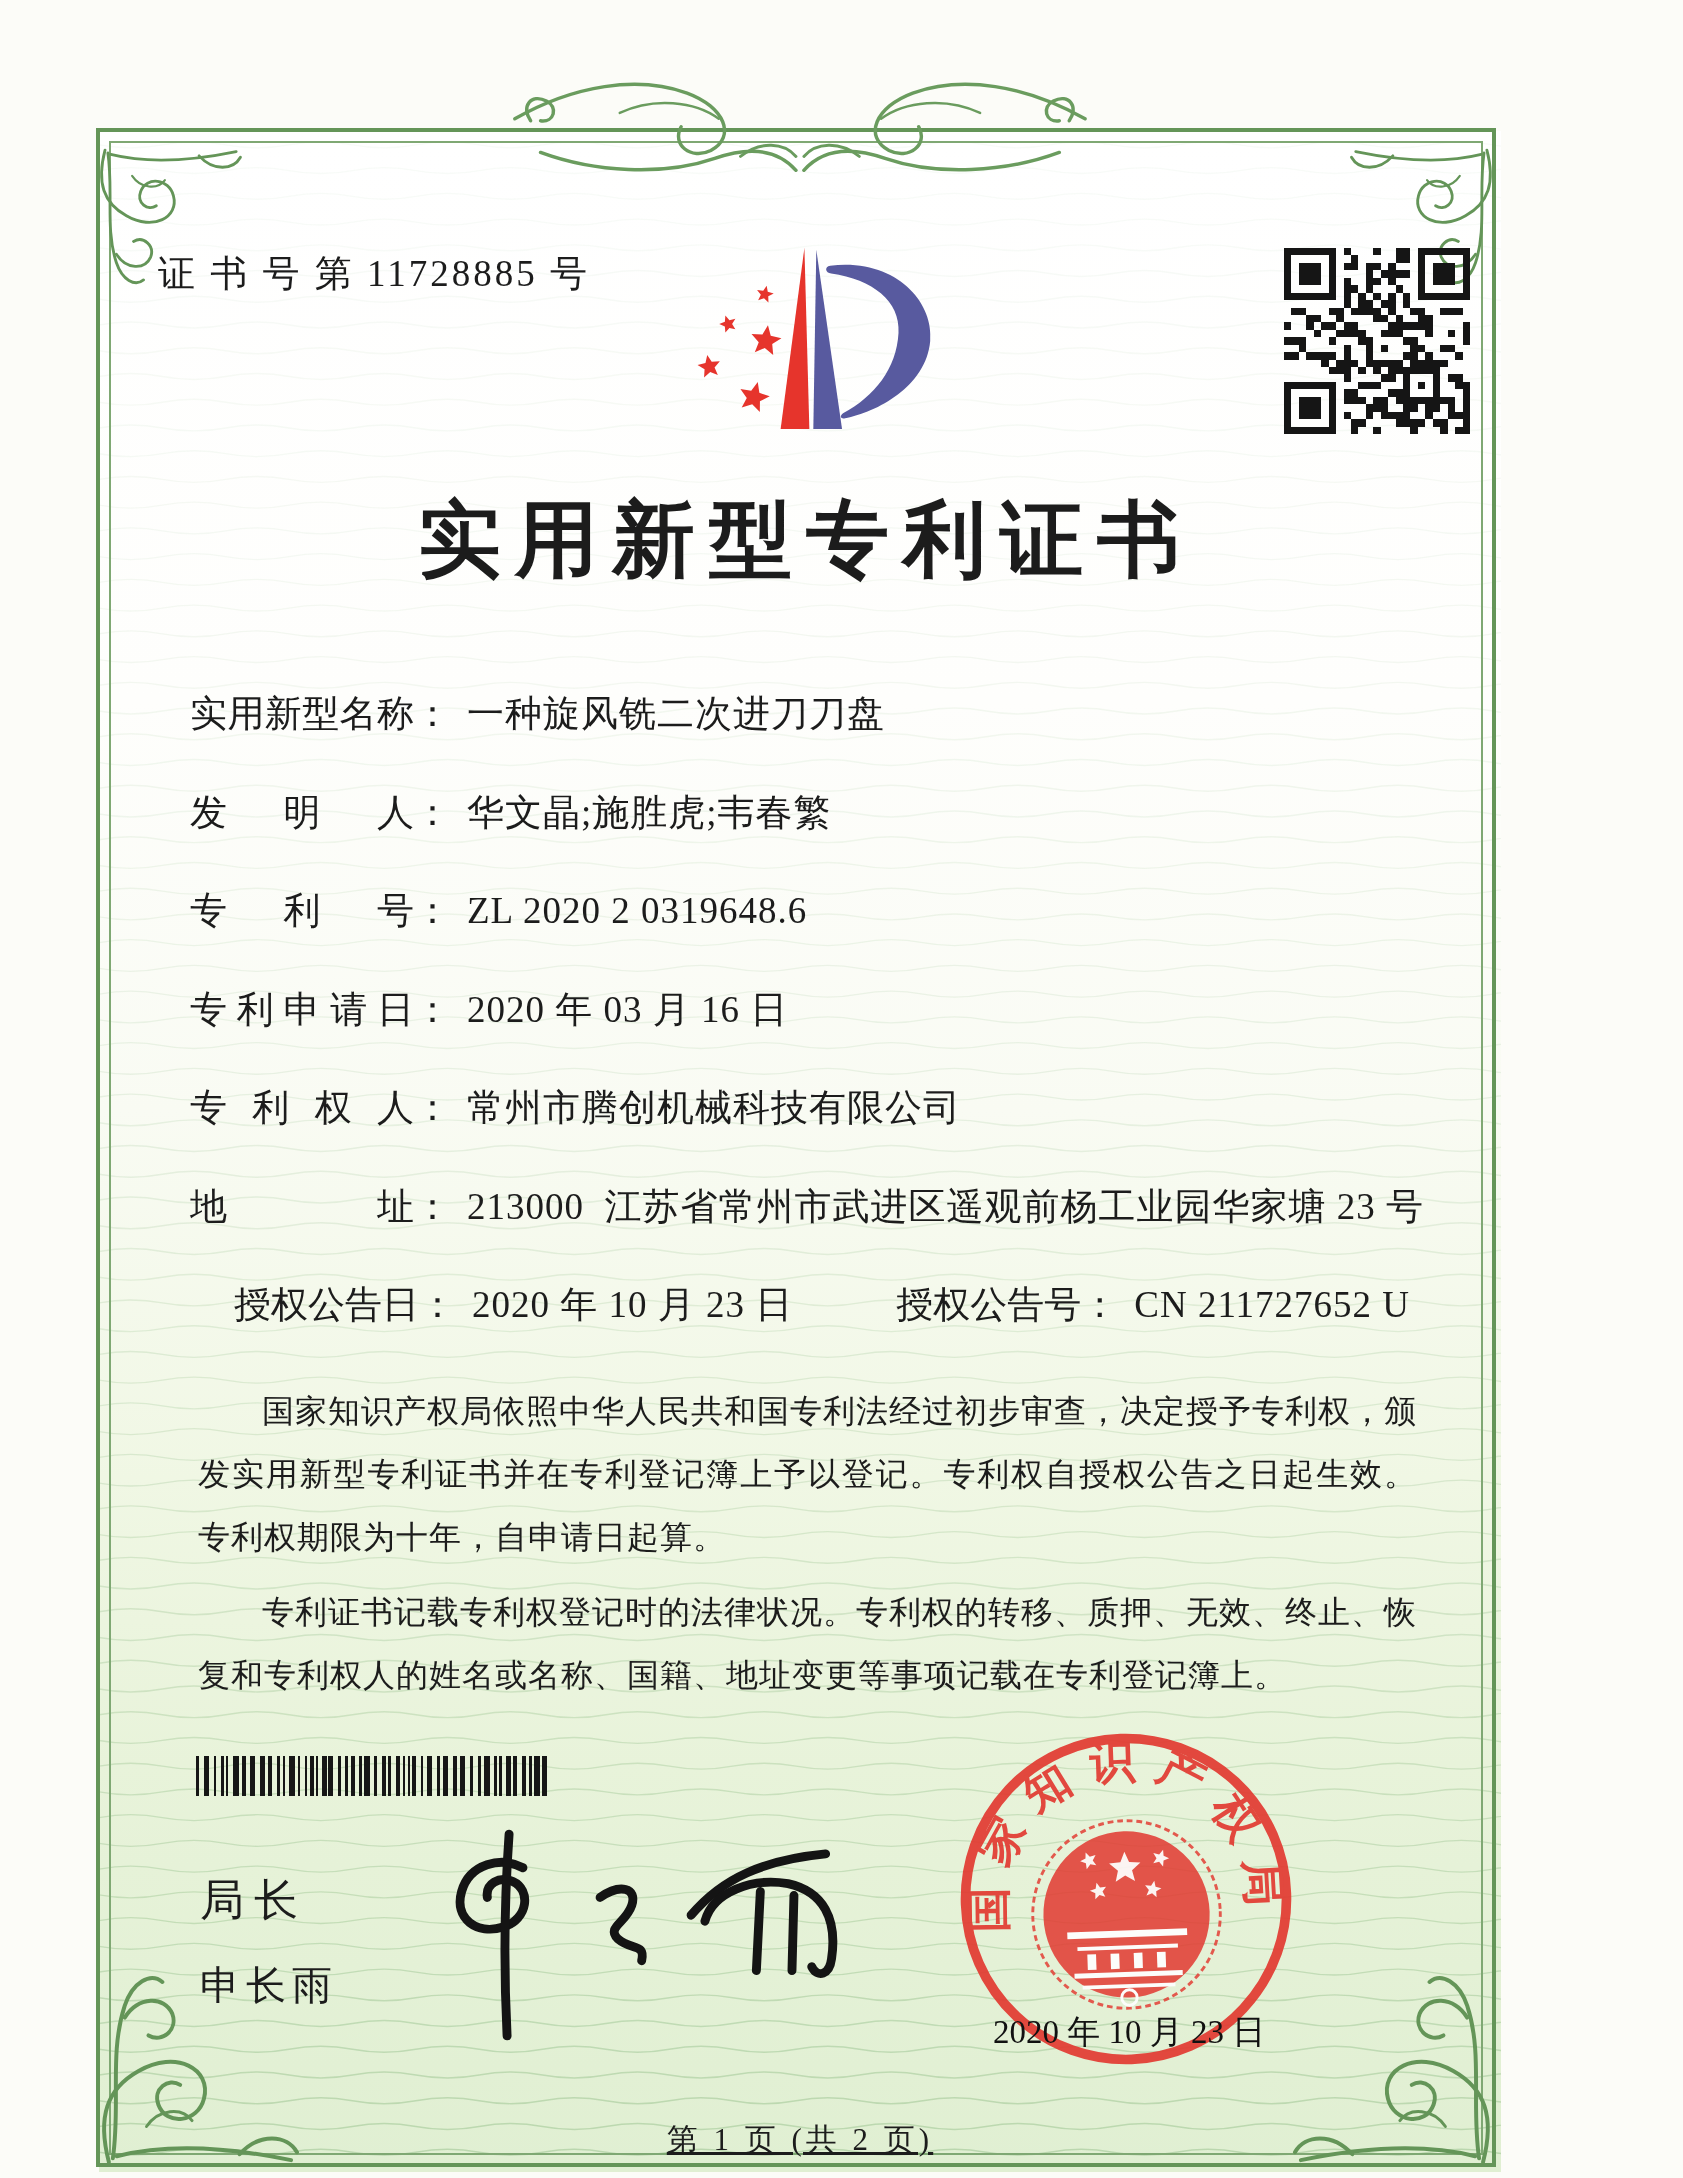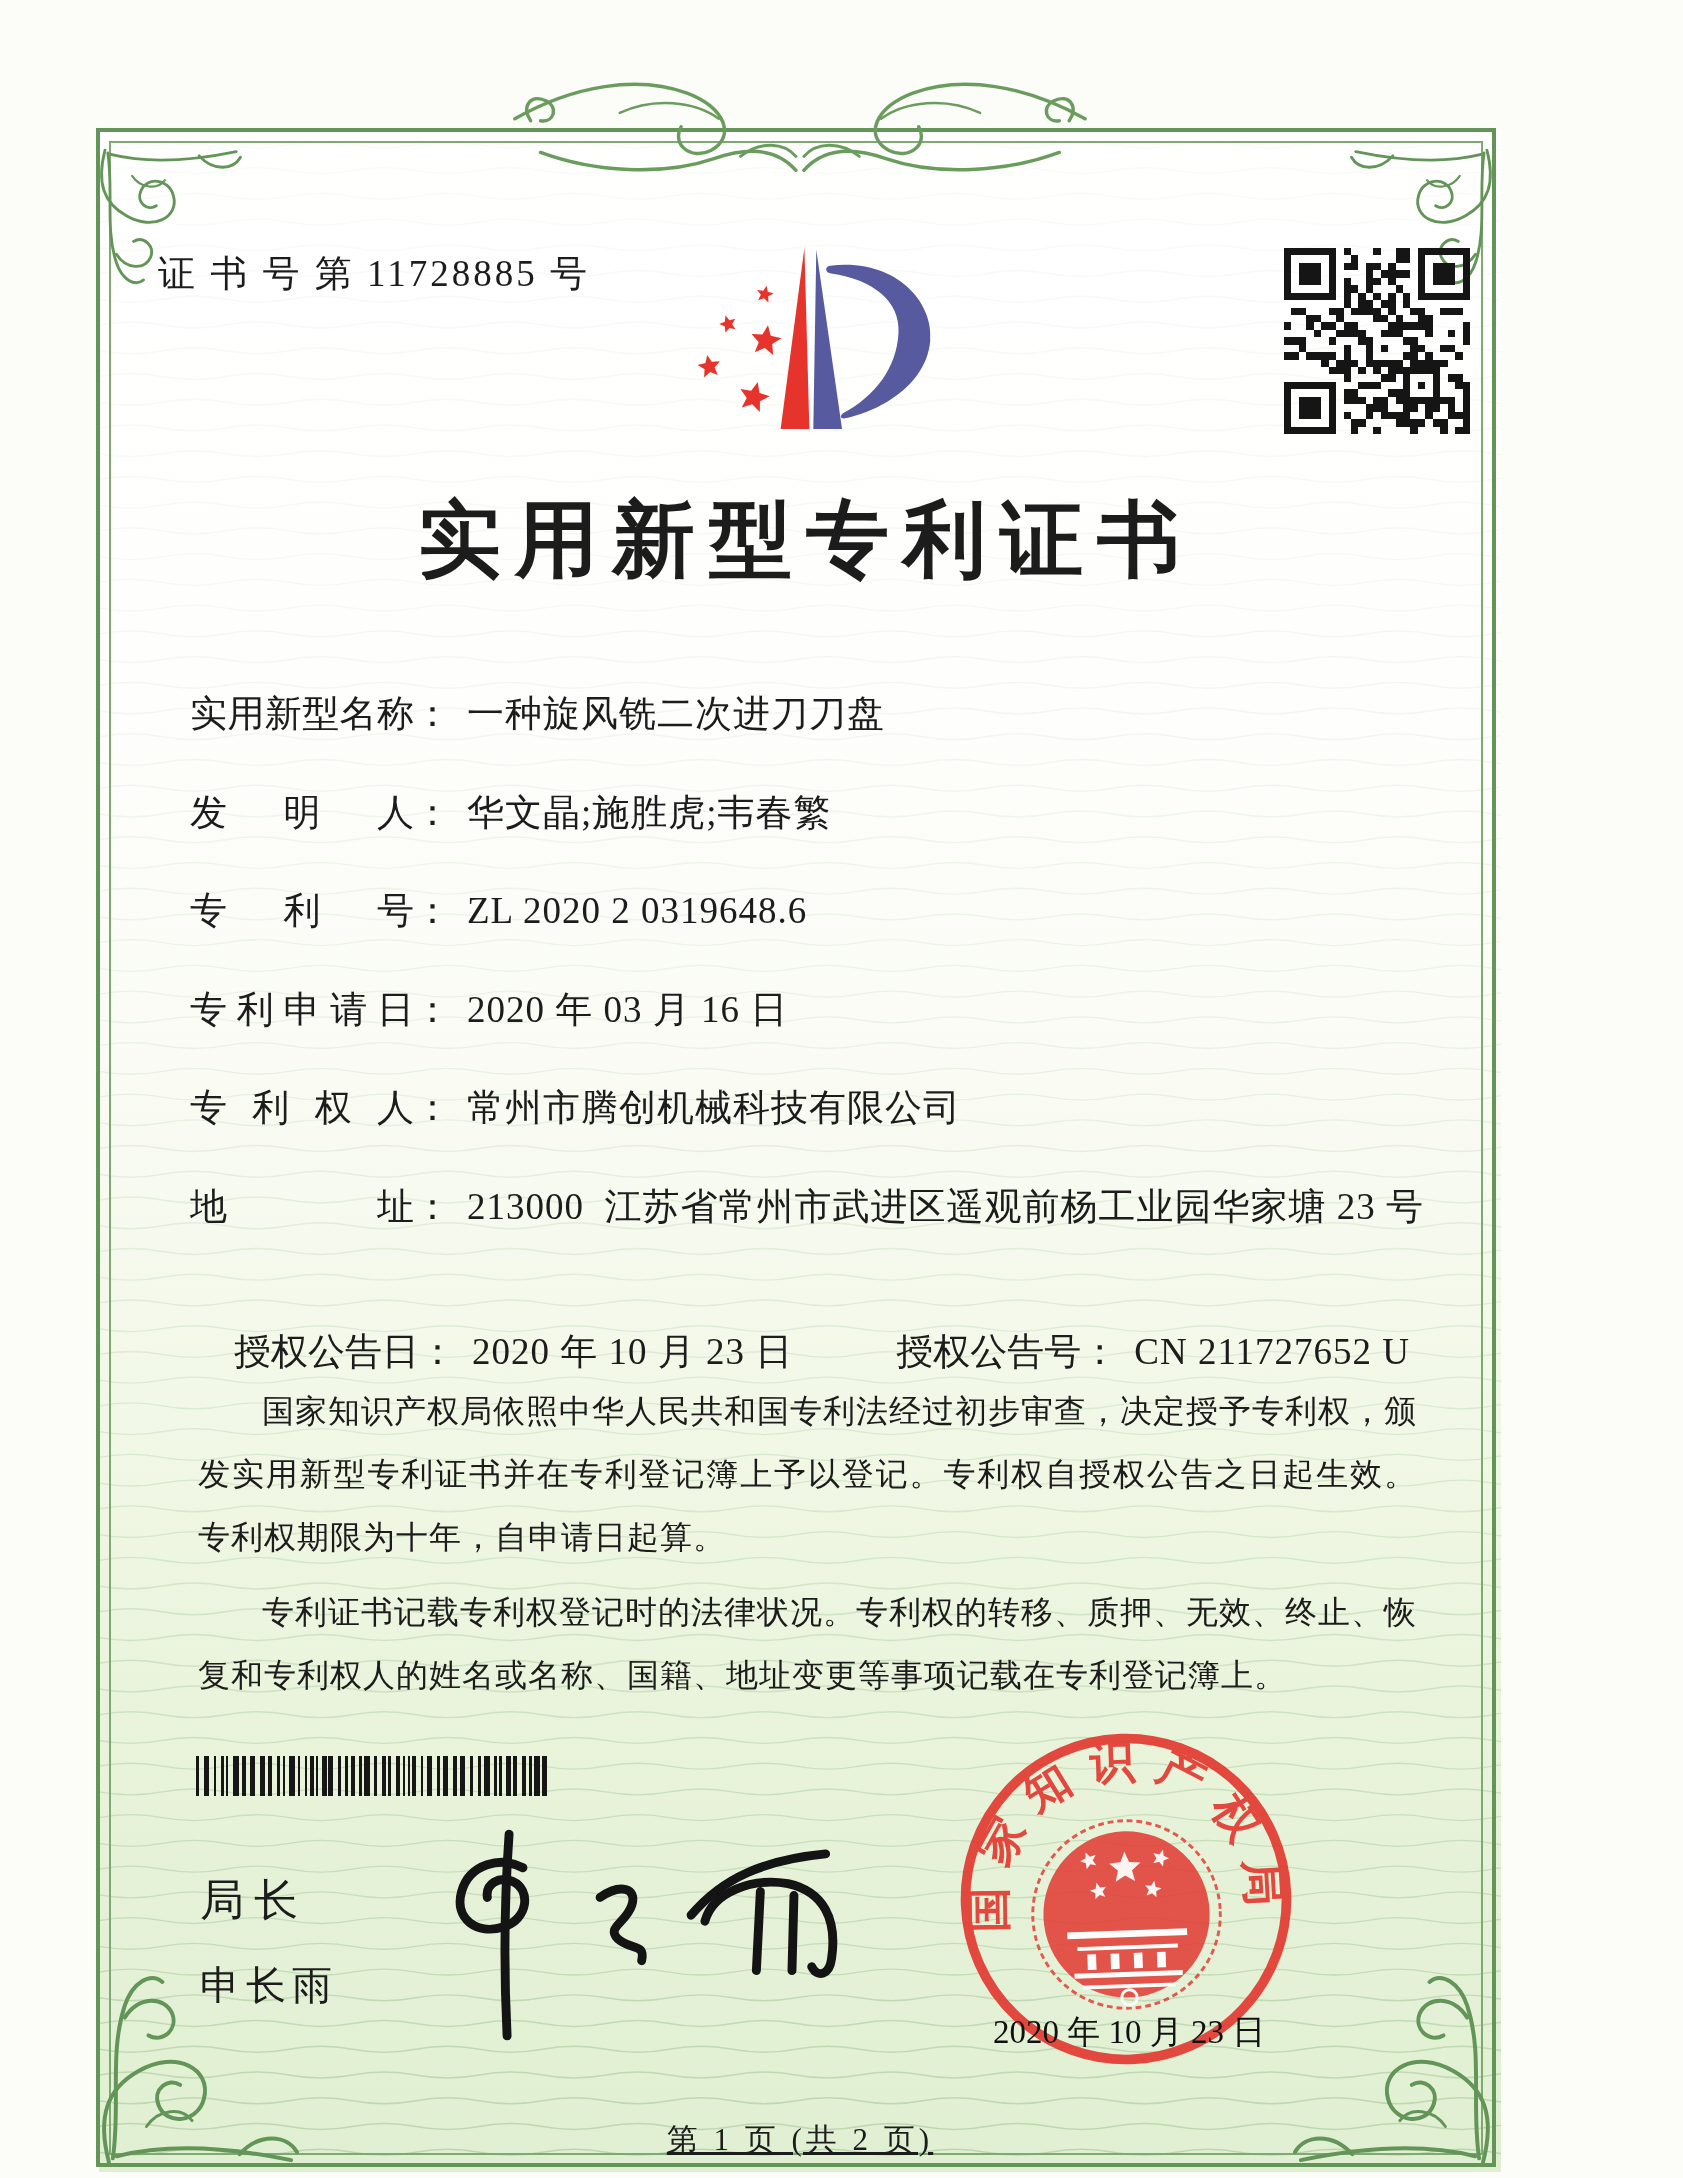--- a/index.html
+++ b/index.html
@@ -19,21 +19,21 @@
   .cert-no{position:absolute;left:158px;top:249px;font-size:37px;letter-spacing:3px;}
   .logo{position:absolute;left:639px;top:218px;}
   .qr{position:absolute;left:1284px;top:248px;}
   .title{position:absolute;left:105px;top:495px;width:1402px;text-align:center;font-size:83px;line-height:1.1;font-weight:bold;letter-spacing:14px;}
   .fields{position:absolute;left:190px;top:693px;width:1238px;}
   .frow{display:flex;align-items:flex-end;font-size:37px;line-height:1.15;margin-bottom:56px;}
   .flabel{display:inline-block;width:224px;text-align:justify;text-align-last:justify;}
   .fcolon{margin-right:16px;}
   .fvalue{letter-spacing:1px;white-space:pre-wrap;}
   .glabel{display:inline-block;margin-left:44px;}
-  .pair2{margin-left:103px;margin-top:47px;}
+  .pair2{margin-left:103px;}
   .paras{position:absolute;left:186px;top:1368px;width:1243px;font-size:32px;line-height:63px;text-align:justify;letter-spacing:1px;}
   .paras p{margin:12px;text-indent:2em;}
   .barcode{position:absolute;left:196px;top:1756px;}
   .sig-title{position:absolute;left:200px;top:1871px;font-size:44px;letter-spacing:10px;font-family:"Liberation Sans","DejaVu Sans",sans-serif;}
   .sig-name{position:absolute;left:200px;top:1958px;font-size:40px;letter-spacing:6px;font-family:"Liberation Sans","DejaVu Sans",sans-serif;}
   .signature{position:absolute;left:426px;top:1820px;}
   .seal{position:absolute;left:952px;top:1725px;}
   .seal-date{position:absolute;left:941px;top:2010px;width:376px;text-align:center;font-size:33px;color:#111;z-index:5;}
   .footer{position:absolute;left:99px;top:2119px;width:1402px;text-align:center;font-size:31px;letter-spacing:4px;text-decoration:underline;}
 </style>

